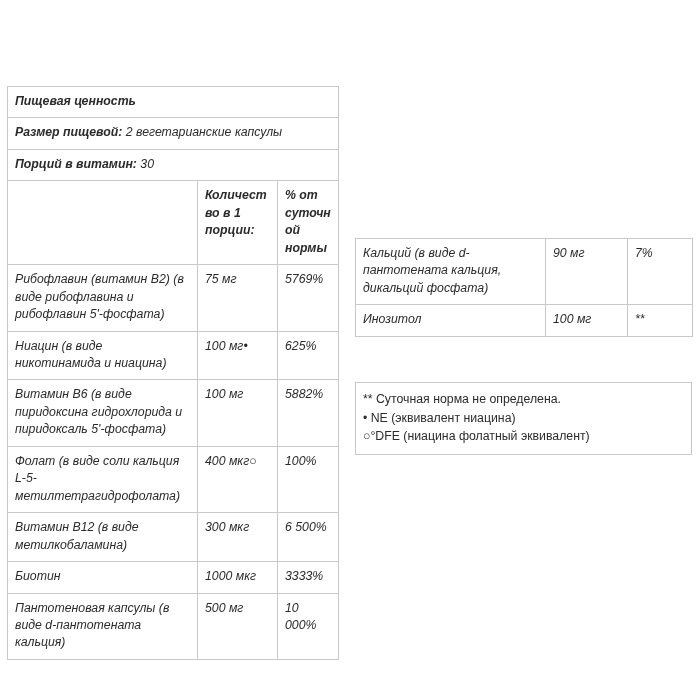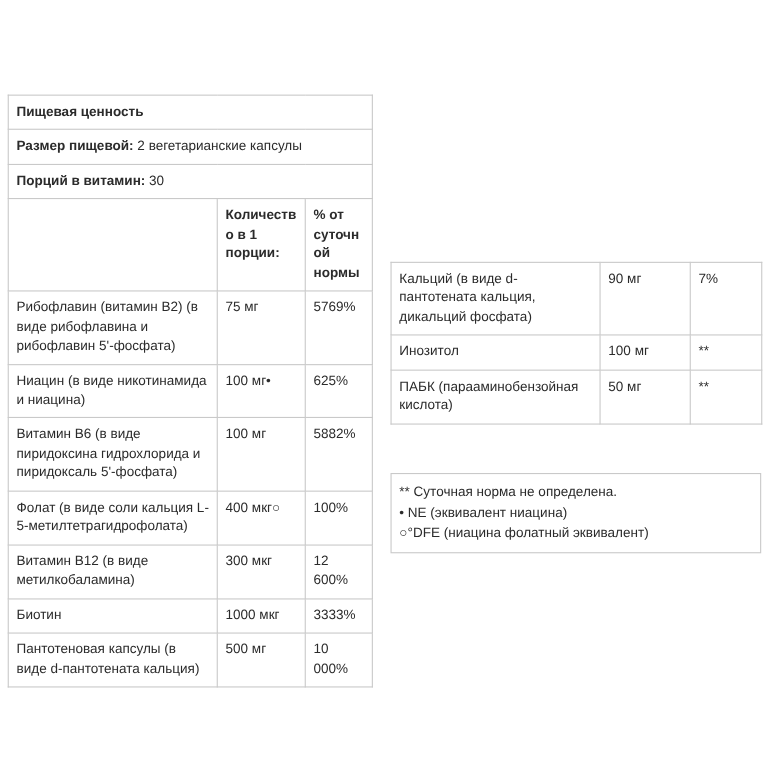--- a/index.html
+++ b/index.html
@@ -28,20 +28,21 @@
   }
 
   table.nf td {
     border: 1px solid #c9c9c9;
     padding: 6px 7px 7px 7px;
     font-size: 12.3px;
     line-height: 1.42;
     vertical-align: top;
     word-wrap: break-word;
     color: #2b2b2b;
+    font-style: italic;
   }
 
   .b { font-weight: bold; }
 
   
   #left-panel {
     left: 7px;
     top: 86px;
     width: 331px;
   }
@@ -67,21 +68,20 @@
   #right-panel col.c-dv   { width: 65px; }
 
   
   #footnote-panel {
     left: 355px;
     top: 382px;
     width: 337px;
     border: 1px solid #c9c9c9;
     box-sizing: border-box;
     padding: 7px 7px 8px 7px;
-    margin-top: 48px;
   }
   #footnote-panel .fn-line {
     font-size: 12.3px;
     line-height: 1.52;
     color: #2b2b2b;
   }
 </style>
 </head>
 <body>
 
@@ -124,21 +124,21 @@
         <td>5882%</td>
       </tr>
       <tr>
         <td>Фолат (в виде соли кальция L-5-метилтетрагидрофолата)</td>
         <td>400 мкг○</td>
         <td>100%</td>
       </tr>
       <tr>
         <td>Витамин B12 (в виде метилкобаламина)</td>
         <td>300 мкг</td>
-        <td>12 600%</td>
+        <td>6 500%</td>
       </tr>
       <tr>
         <td>Биотин</td>
         <td>1000 мкг</td>
         <td>3333%</td>
       </tr>
       <tr>
         <td>Пантотеновая капсулы (в виде d-пантотената кальция)</td>
         <td>500 мг</td>
         <td>10 000%</td>
@@ -158,25 +158,20 @@
       <tr>
         <td>Кальций (в виде d-пантотената кальция, дикальций фосфата)</td>
         <td>90 мг</td>
         <td>7%</td>
       </tr>
       <tr>
         <td>Инозитол</td>
         <td>100 мг</td>
         <td>**</td>
       </tr>
-      <tr>
-        <td>ПАБК (парааминобензойная кислота)</td>
-        <td>50 мг</td>
-        <td>**</td>
-      </tr>
     </tbody>
   </table>
 </div>
 
 <div class="panel" id="footnote-panel">
   <div class="fn-line">** Суточная норма не определена.</div>
   <div class="fn-line">• NE (эквивалент ниацина)</div>
   <div class="fn-line">○°DFE (ниацина фолатный эквивалент)</div>
 </div>
 

